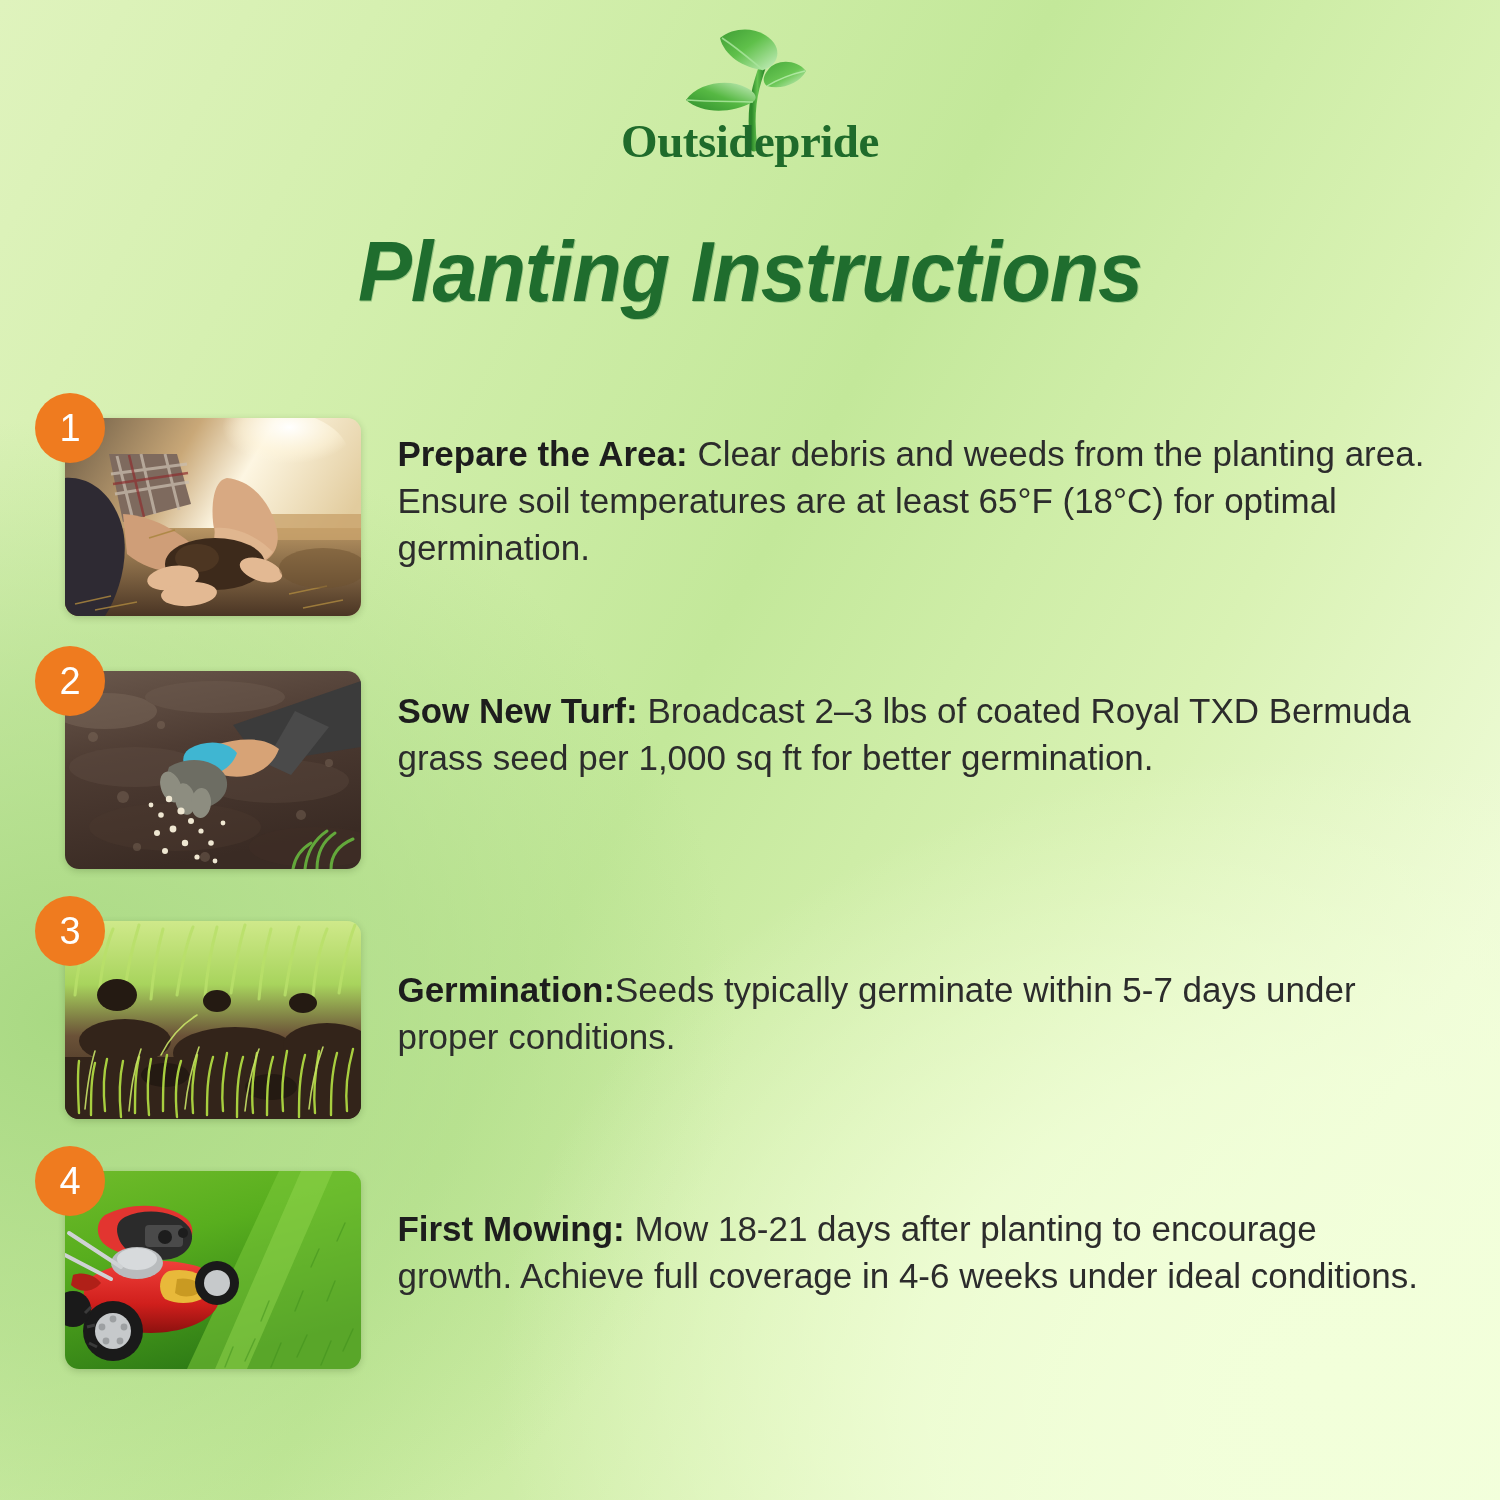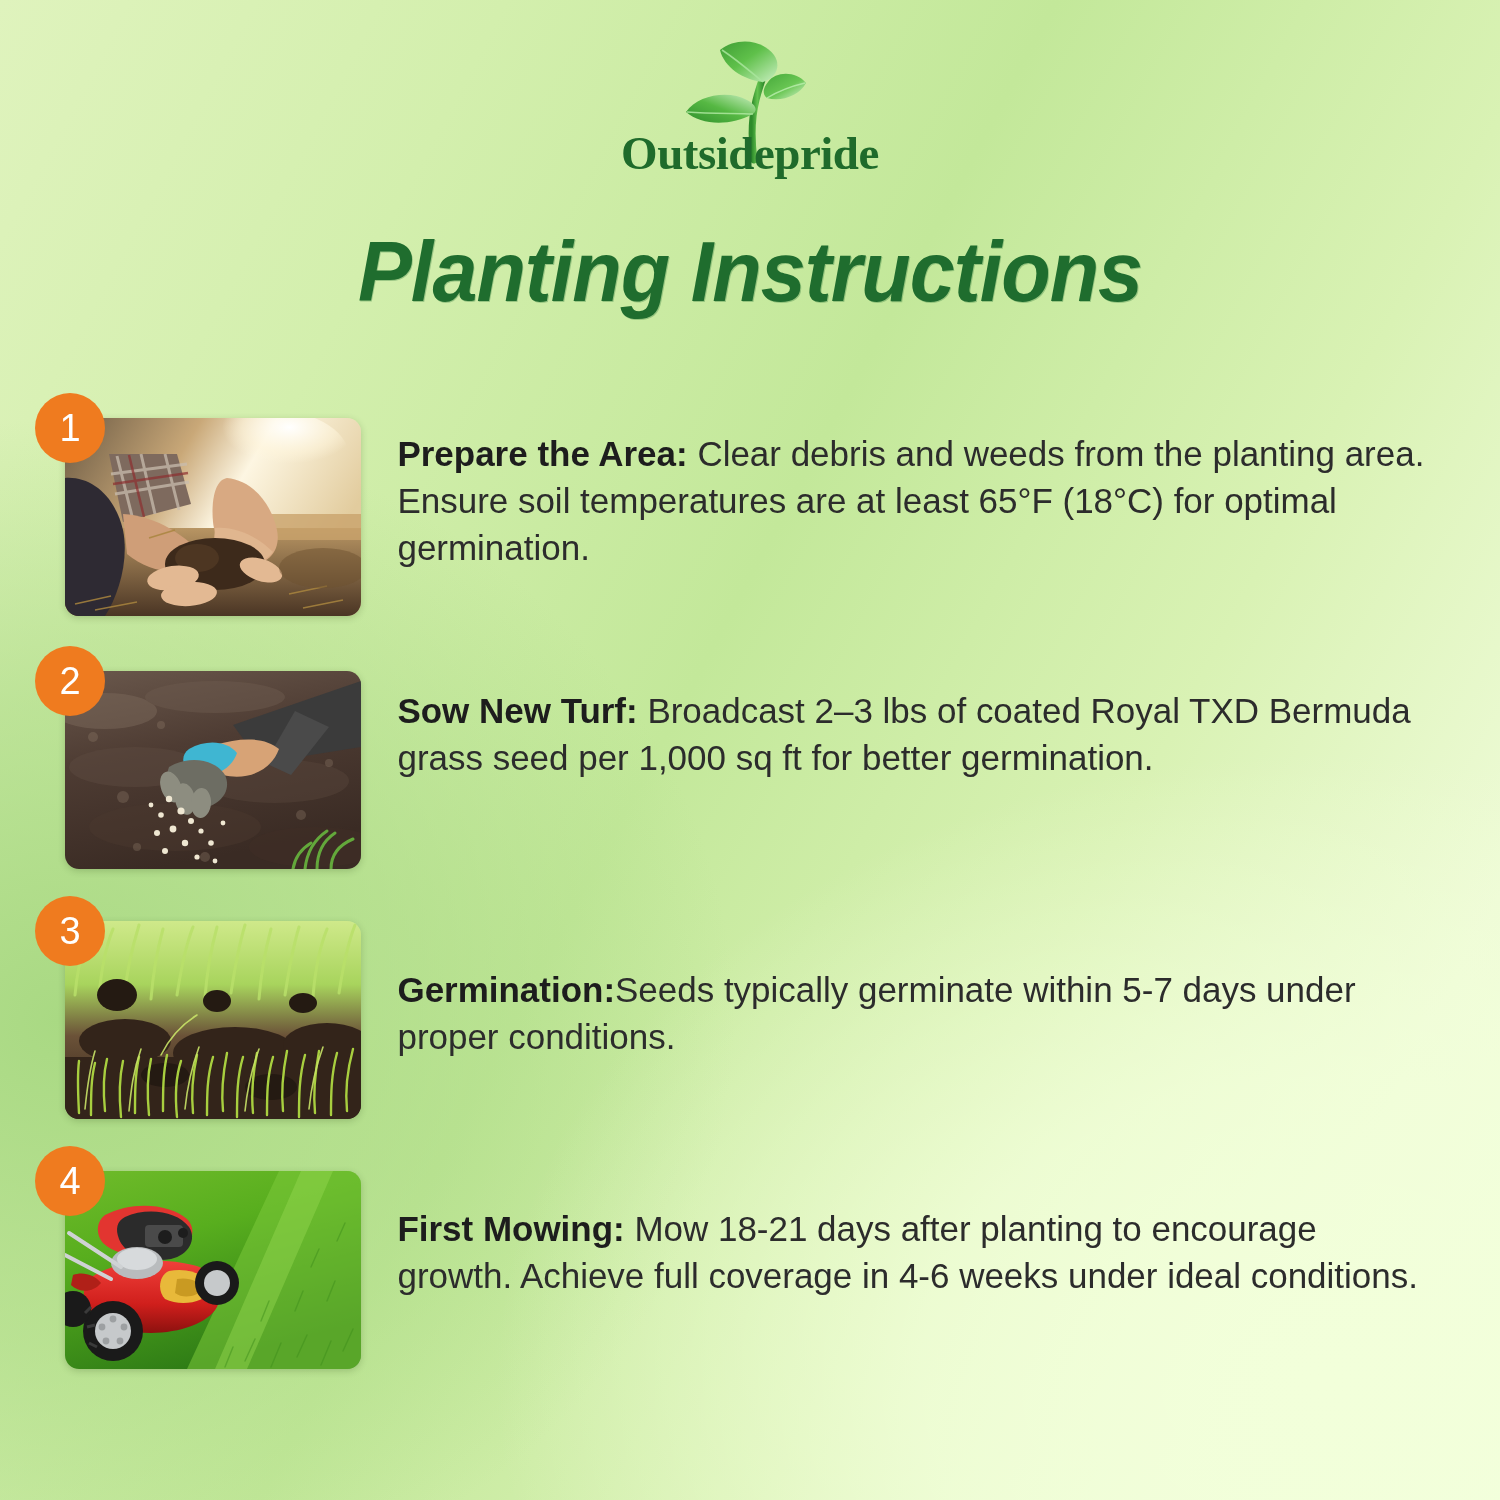--- a/index.html
+++ b/index.html
@@ -24,21 +24,21 @@
     height: 1500px;
     background:
       radial-gradient(ellipse 1250px 950px at 88% 92%, #f2ffda 0%, rgba(242,255,218,0.75) 32%, rgba(242,255,218,0) 66%),
       radial-gradient(ellipse 900px 800px at 4% 68%, #a9d983 0%, rgba(169,217,131,0.55) 40%, rgba(169,217,131,0) 75%),
       linear-gradient(118deg, #dff3bd 0%, #d3efad 22%, #c3e89a 46%, #d9f2b4 68%, #eefbd6 86%, #f4ffe2 100%);
   }
 
   
   .logo-block {
     position: absolute;
-    top: 34px;
+    top: 22px;
     left: 0;
     width: 1500px;
     text-align: center;
   }
   .logo-mark {
     width: 200px;
     height: 130px;
     margin: 0 auto;
     display: block;
   }

